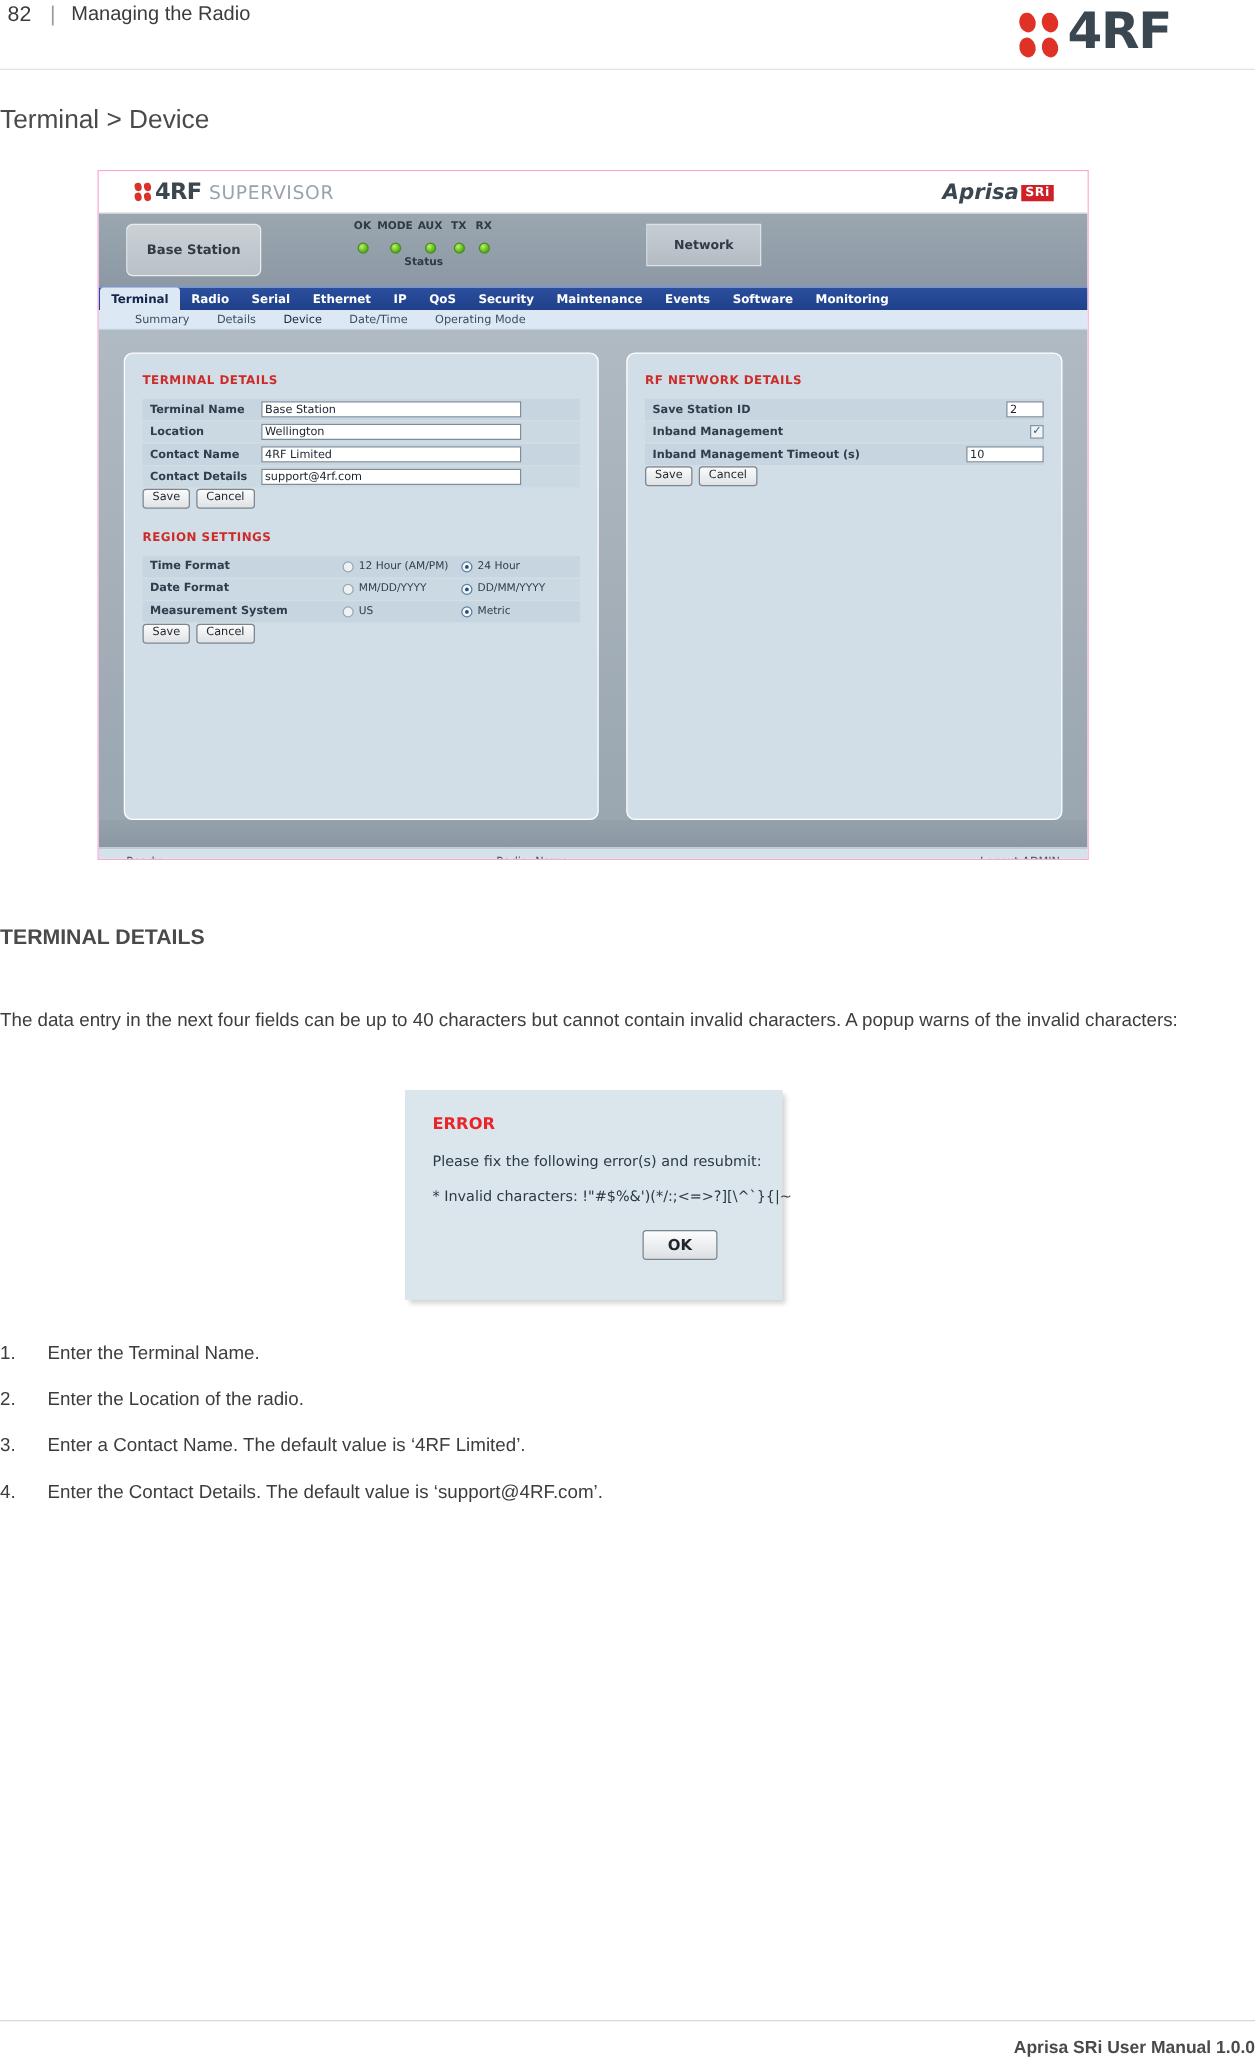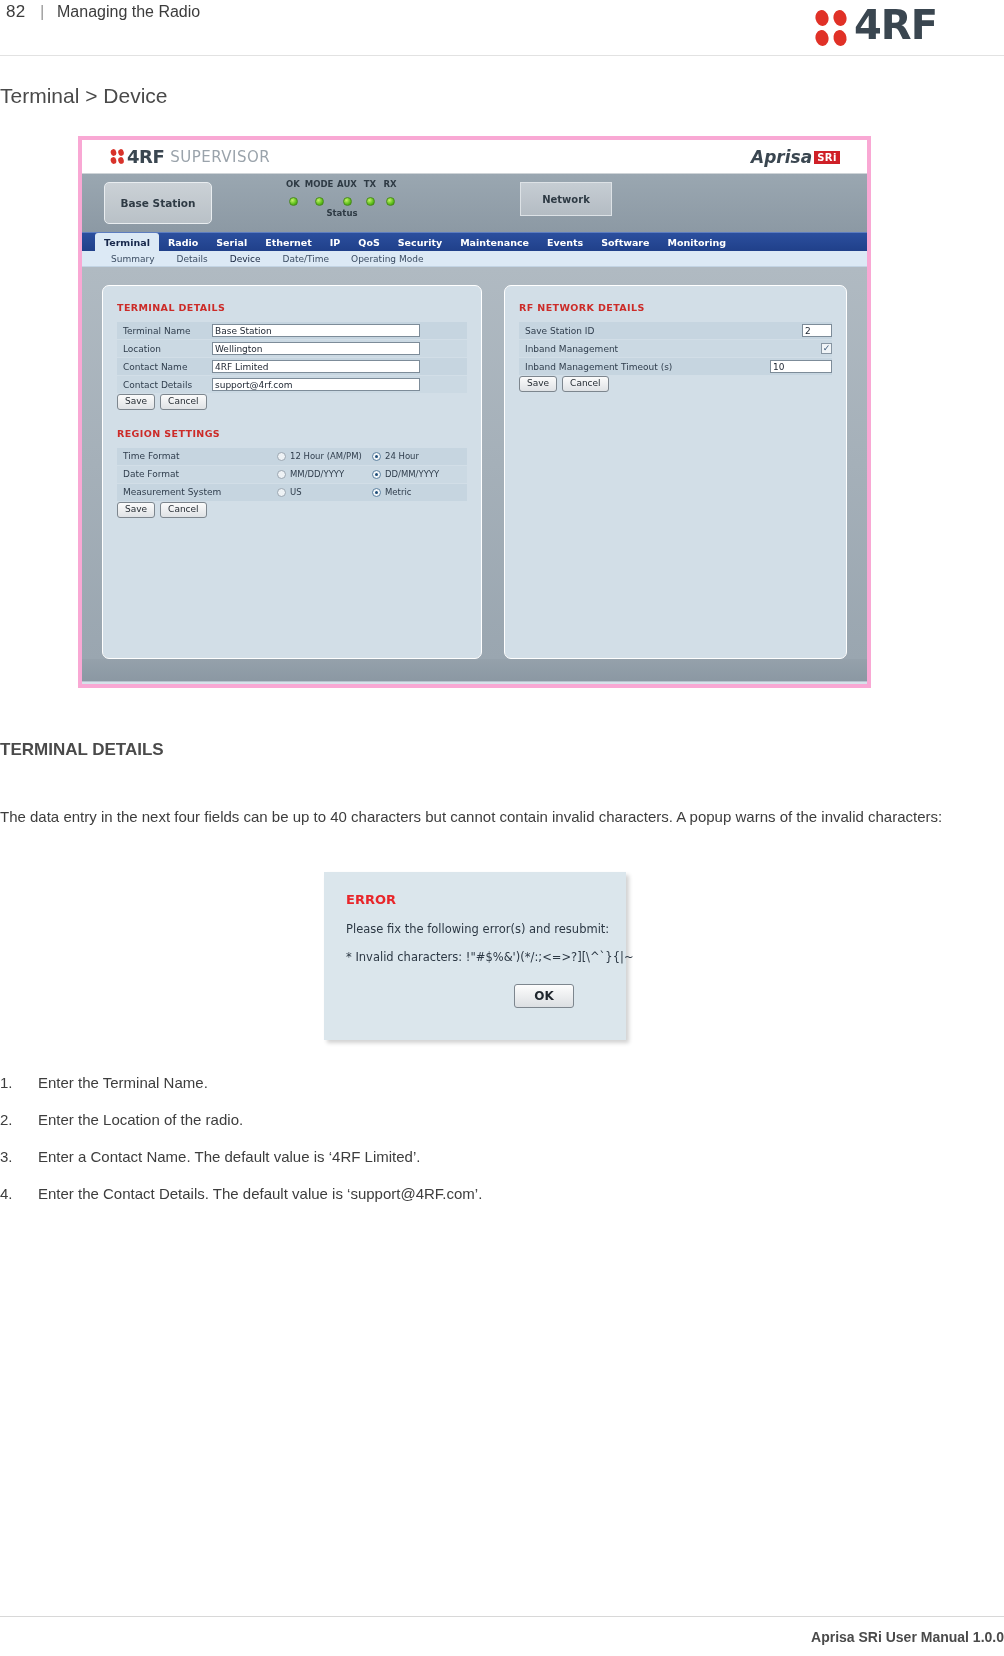--- a/index.html
+++ b/index.html
@@ -41,21 +41,21 @@
 
   .section-title{
     position:absolute; left:0; top:70px;
     font-size:21px; color:#4a4a4a; font-weight:normal;
   }
 
   
   .shot{
     position:absolute; left:78px; top:136px;
     width:793px; height:552px;
-    border:4px solid #f9a8d4;
+    border:1px solid #f9a8d4;
     background:#ffffff;
     overflow:hidden;
     font-family:"DejaVu Sans", sans-serif;
   }
   .shot-top{
     position:relative; height:34px; background:#ffffff;
     border-bottom:1px solid #cfd4d8;
   }
   .sup-logo{ position:absolute; left:28px; top:6px; }
   .sup-dots{ display:inline-block; vertical-align:middle; width:17px; height:16px; position:relative; }
@@ -113,21 +113,21 @@
   .navbar{
     position:relative; height:19px;
     background:linear-gradient(#2b4f9e,#20408a);
     border-top:1px solid #5d7dc0;
   }
   .navbar ul{ list-style:none; margin:0; padding:0; display:flex; height:19px; }
   .navbar li{
     font-size:9.5px; font-weight:bold; color:#ffffff;
     padding:0 9px; line-height:19px; white-space:nowrap;
   }
-  .navbar li:first-child{ margin-left:13px;text-align:right; }
+  .navbar li:first-child{ margin-left:1px;text-align:right; }
   .navbar li.active{
     background:#dce9f5; color:#16264a; border-radius:3px 3px 0 0;
   }
   .subnav{
     position:relative; height:16px;
     background:#dce9f5;
     border-bottom:1px solid #c3d4e4;
   }
   .subnav ul{ list-style:none; margin:0; padding:0; display:flex; height:16px; }
   .subnav li{
@@ -154,21 +154,21 @@
     font-size:9.5px; font-weight:bold; color:#cc2b28;
     letter-spacing:.4px; margin-bottom:9px;
   }
   .frow{
     display:flex; align-items:center;
     height:17px; margin-bottom:1px;
     background:#c6d5e0;
   }
   .frow:nth-child(odd){ background:#cbd9e3; }
   .flabel{
-    font-size:9px; font-weight:normal; color:#2f3d4c;
+    font-size:9px; font-weight:bold; color:#2f3d4c;
     padding-left:6px; white-space:nowrap;
   }
   .tin{
     background:#ffffff; border:1px solid #7d8c99;
     font-size:9px; color:#1c2430;
     font-family:"DejaVu Sans", sans-serif;
     height:13px; line-height:12px; padding:0 2px; overflow:hidden;
   }
   
   .td .flabel{ width:95px; }

